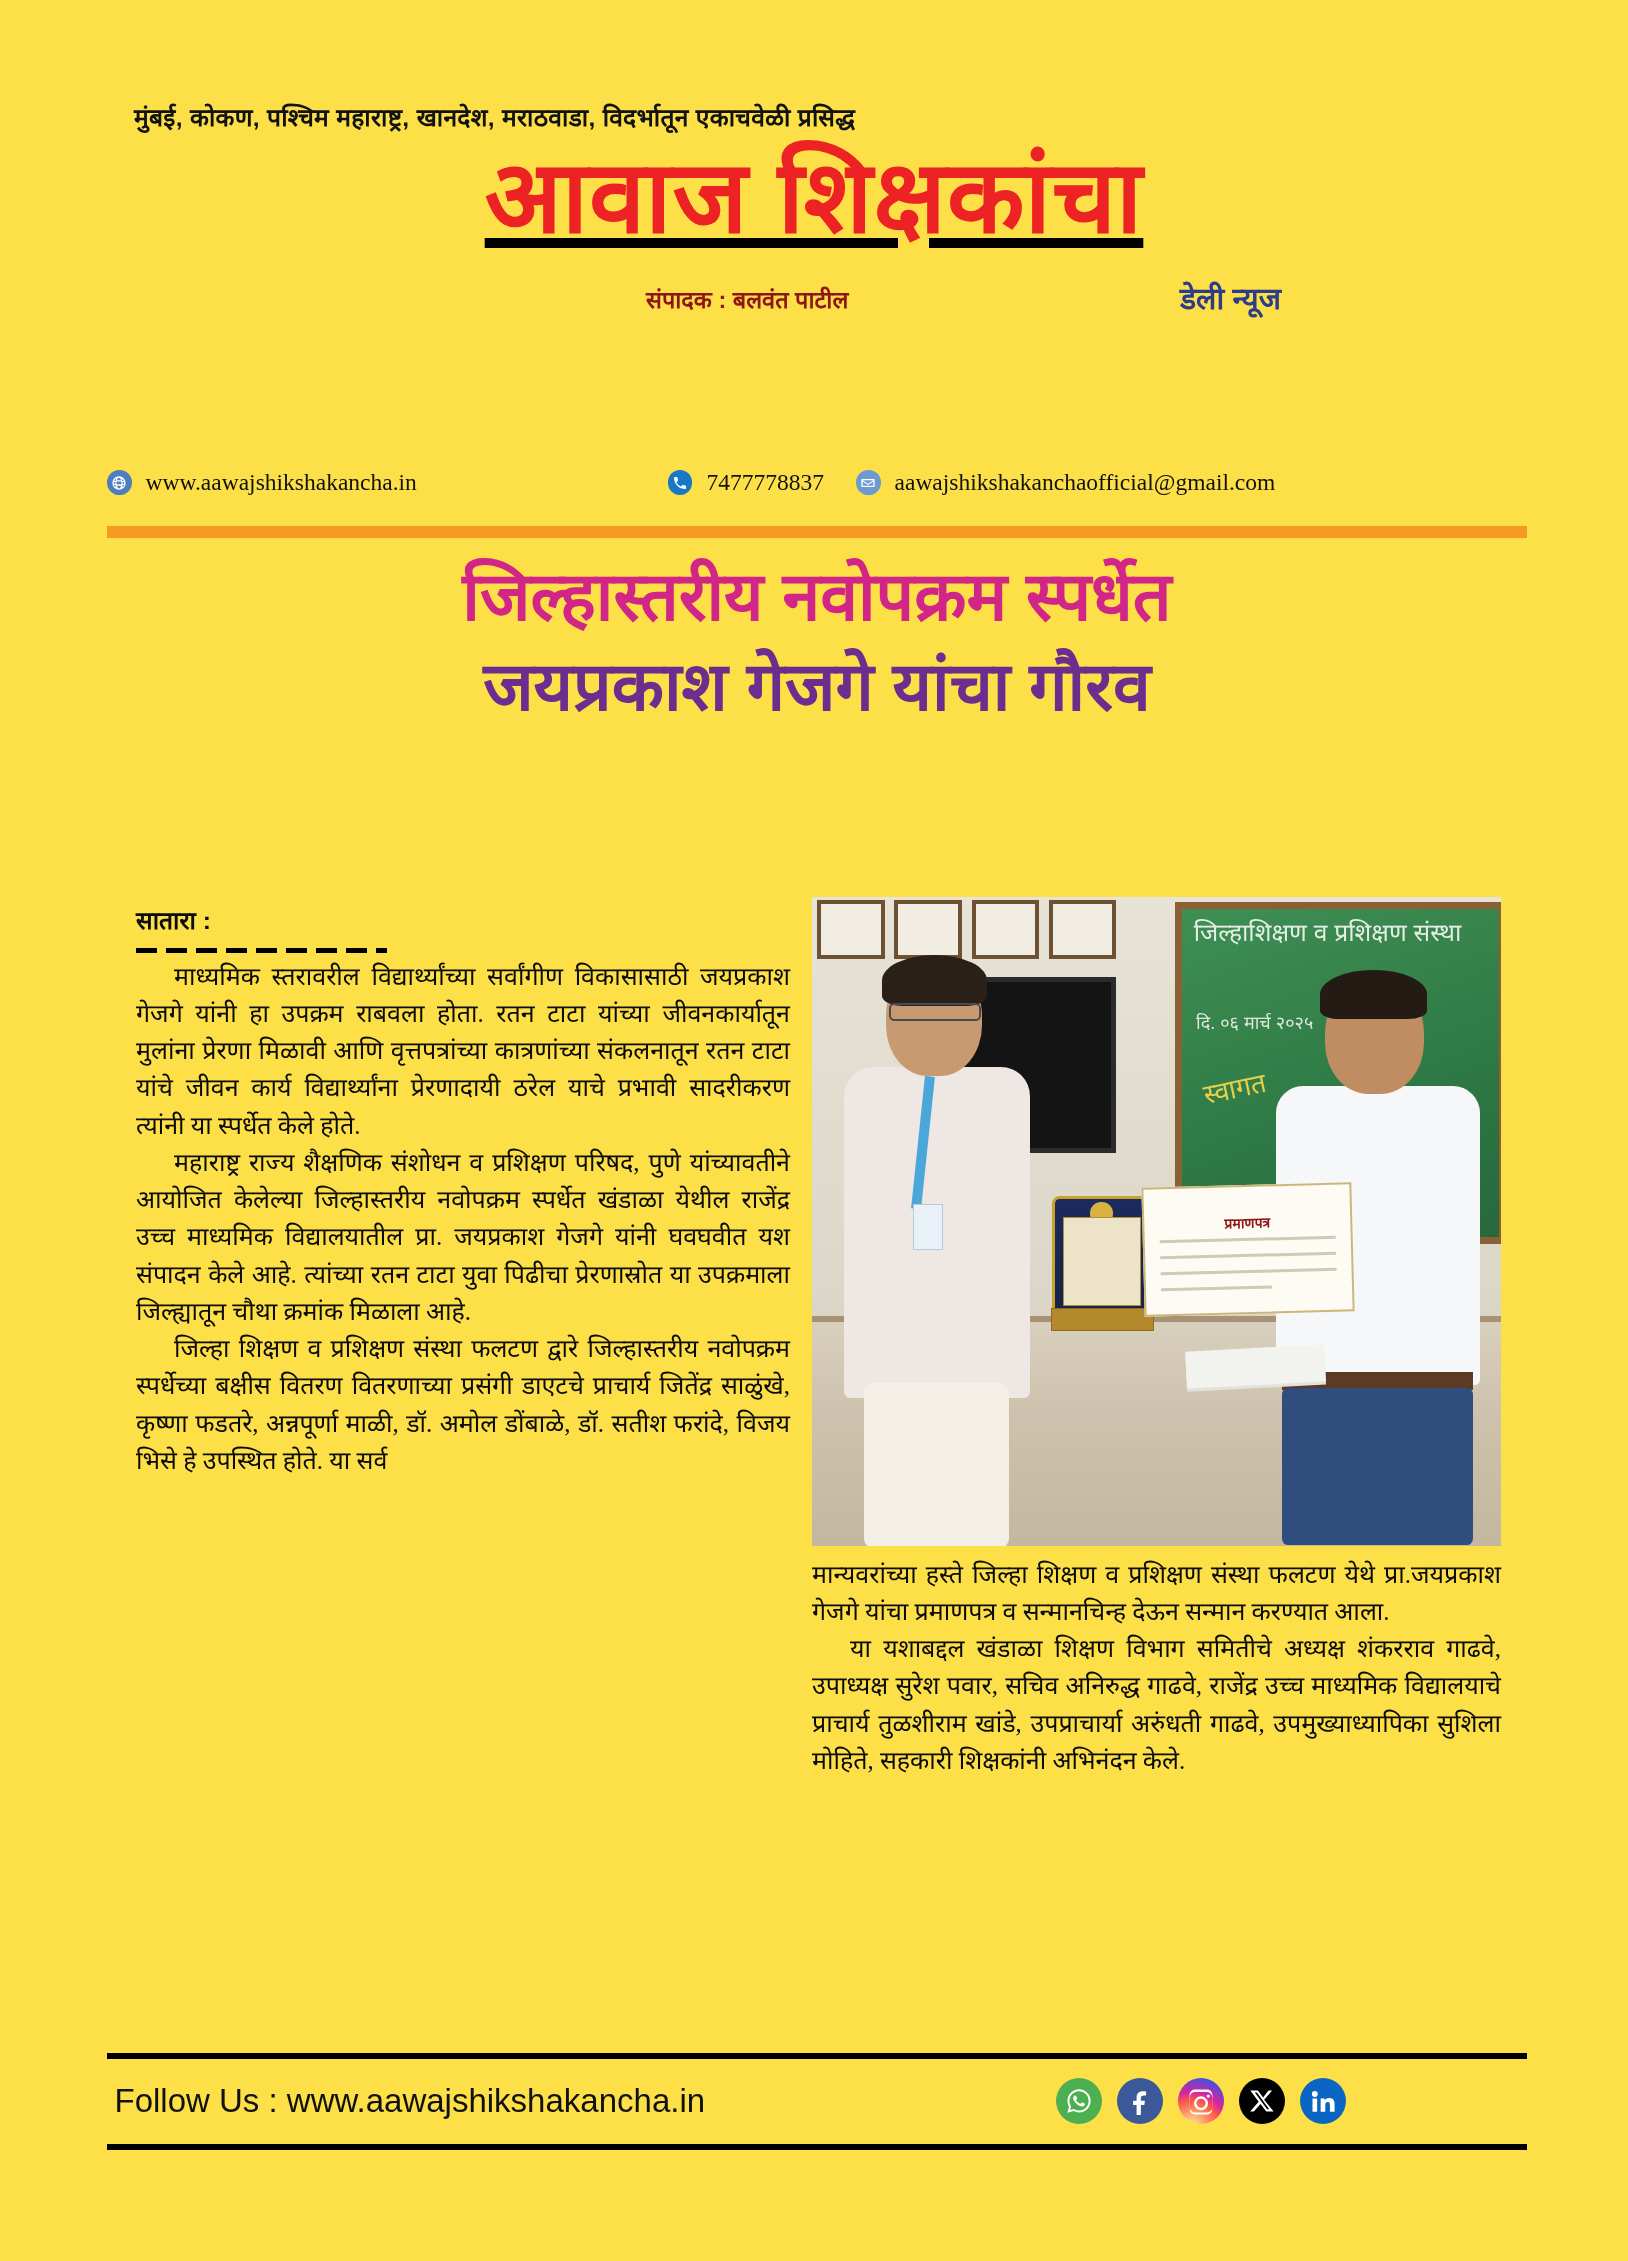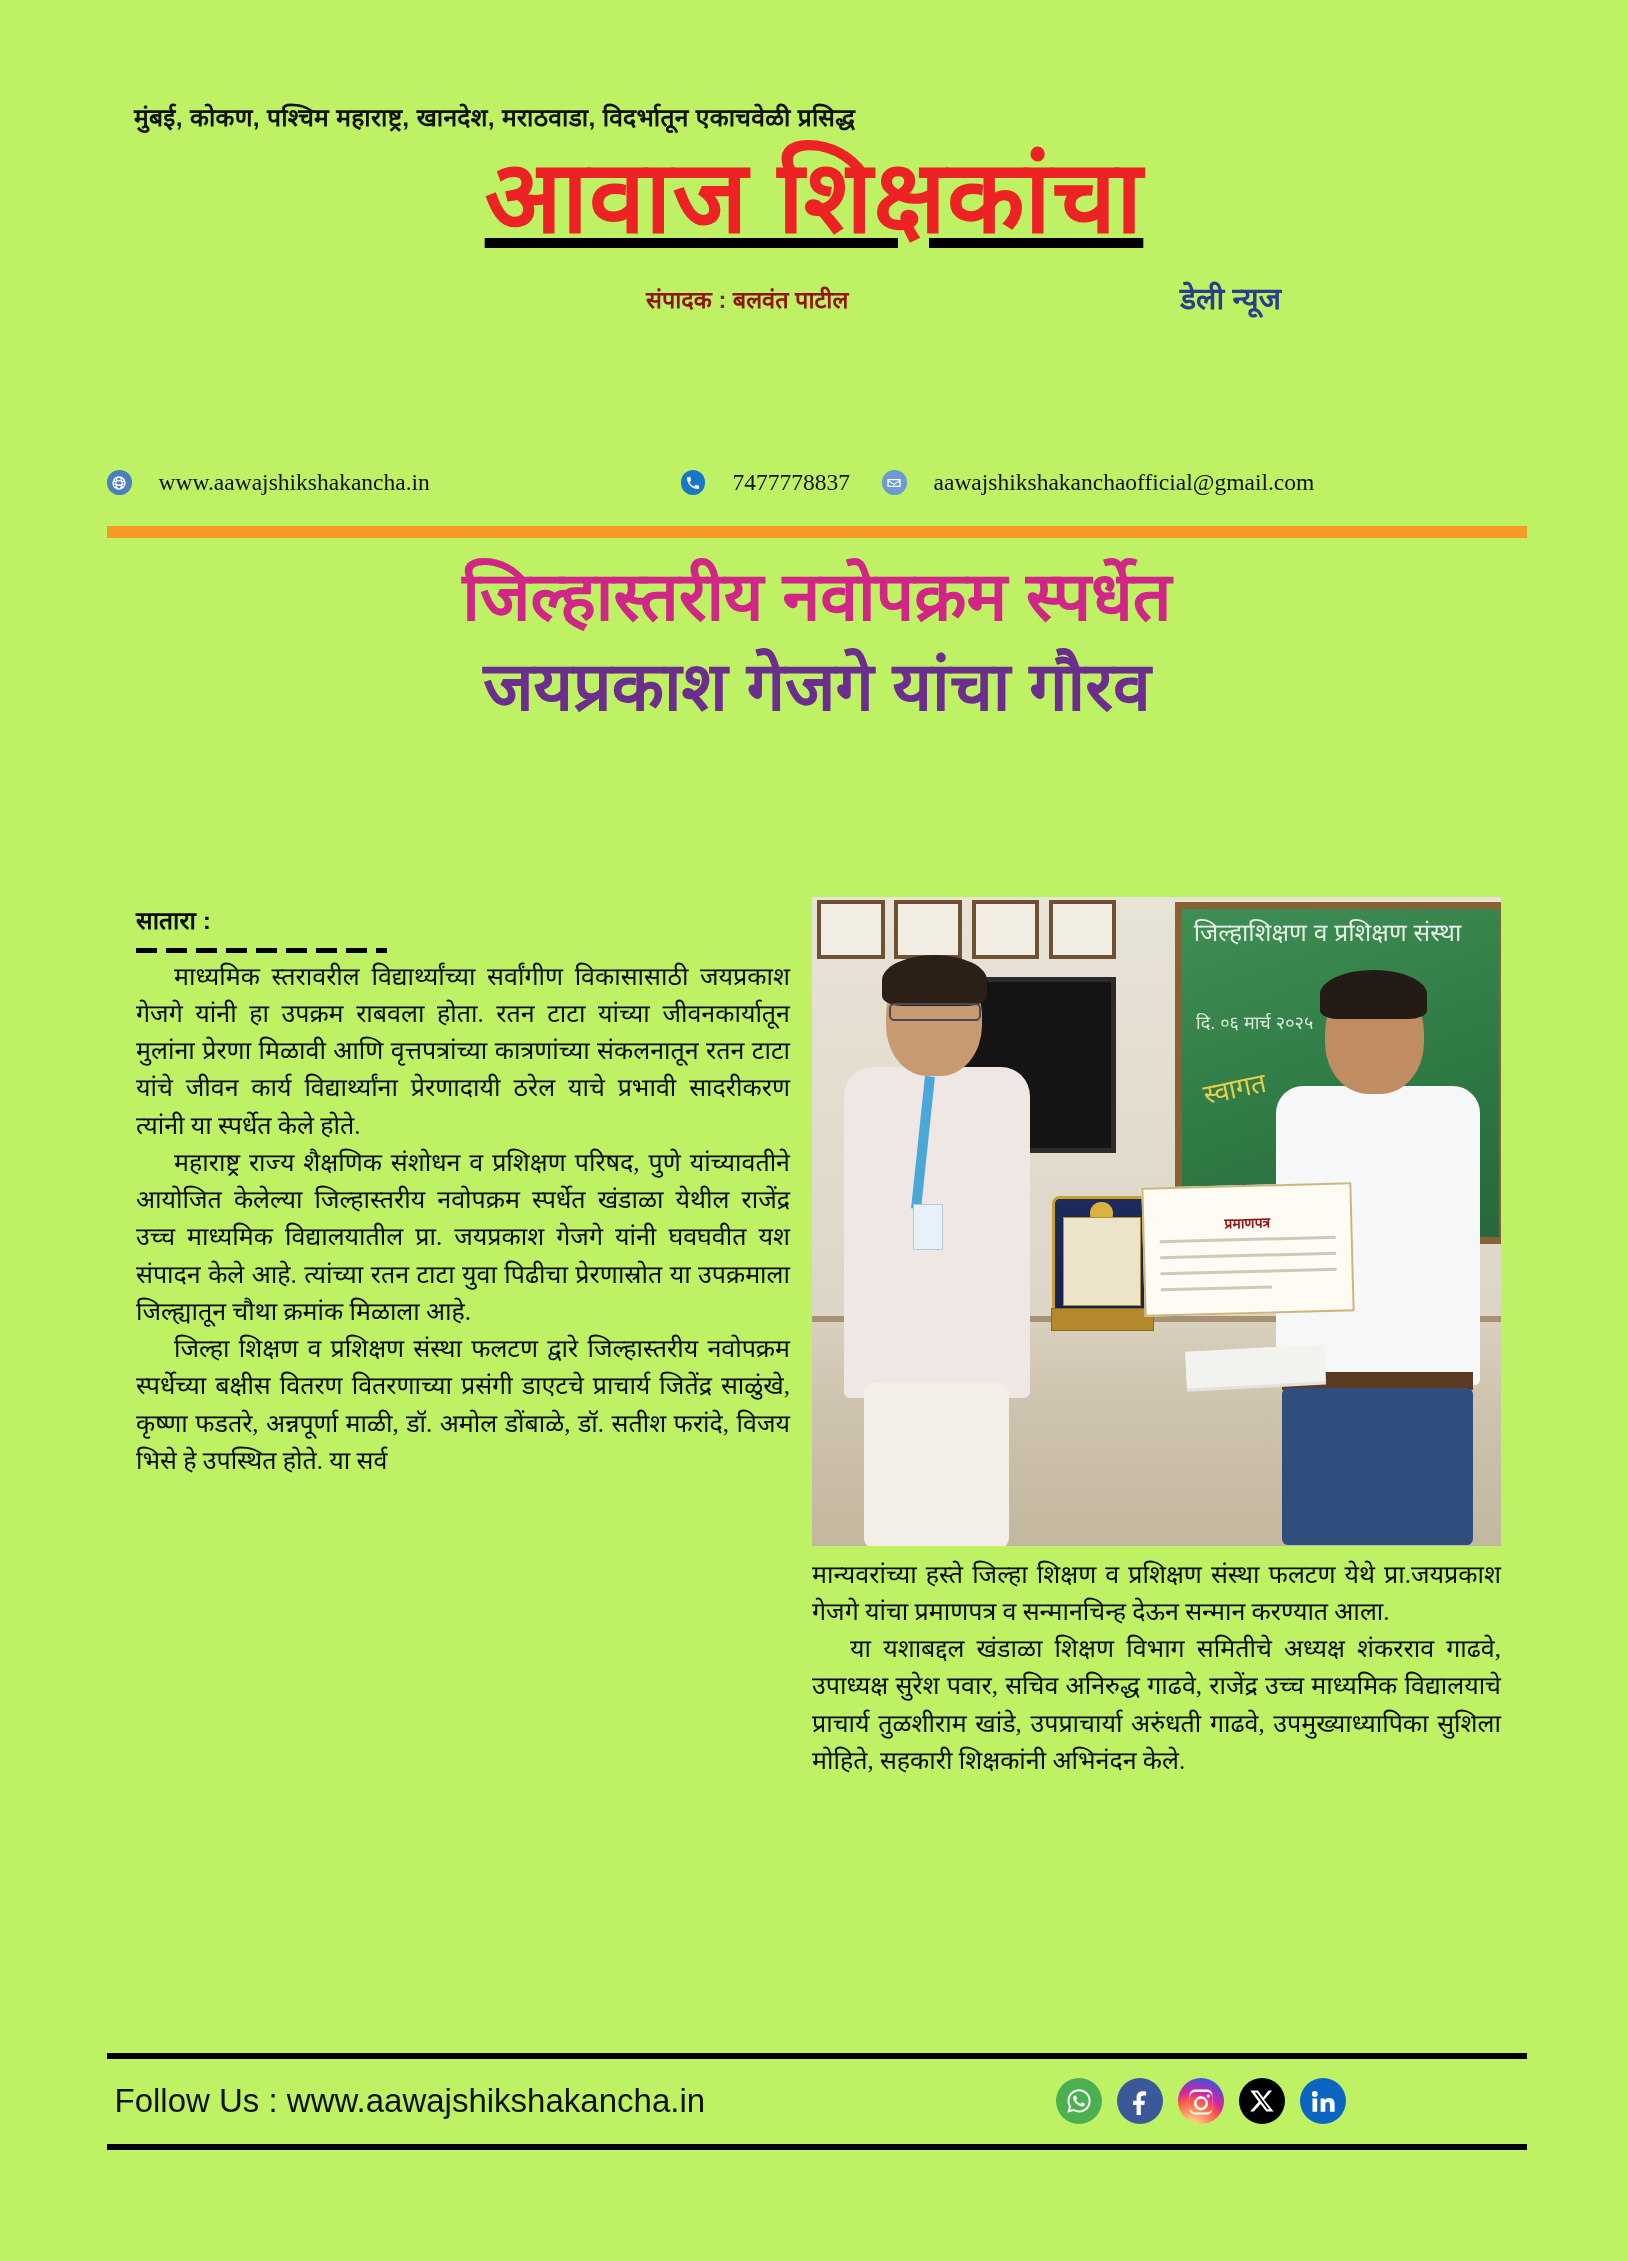--- a/index.html
+++ b/index.html
@@ -10,21 +10,21 @@
   body {
     width: 1628px;
     height: 2261px;
     font-family: "Liberation Serif", "DejaVu Serif", serif;
     overflow: hidden;
   }
   .page {
     position: relative;
     width: 1628px;
     height: 2261px;
-    background: #bef264;
+    background: #fde047;
     box-sizing: border-box;
   }
 
   
   .masthead {
     padding: 104px 107px 0 107px;
     text-align: center;
   }
   .strapline {
     font-family: "Liberation Sans", "DejaVu Sans", sans-serif;
@@ -91,21 +91,21 @@
   }
   .contact-item {
     display: flex;
     align-items: center;
     white-space: nowrap;
   }
   .contact-item .ctext {
     font-family: "Liberation Serif", "DejaVu Serif", serif;
     font-size: 23.5px;
     color: #111111;
-    margin-left: 27px;
+    margin-left: 14px;
   }
   .cicon {
     width: 24.6px;
     height: 24.6px;
     flex: 0 0 24.6px;
     border-radius: 50%;
     display: inline-flex;
     align-items: center;
     justify-content: center;
   }

